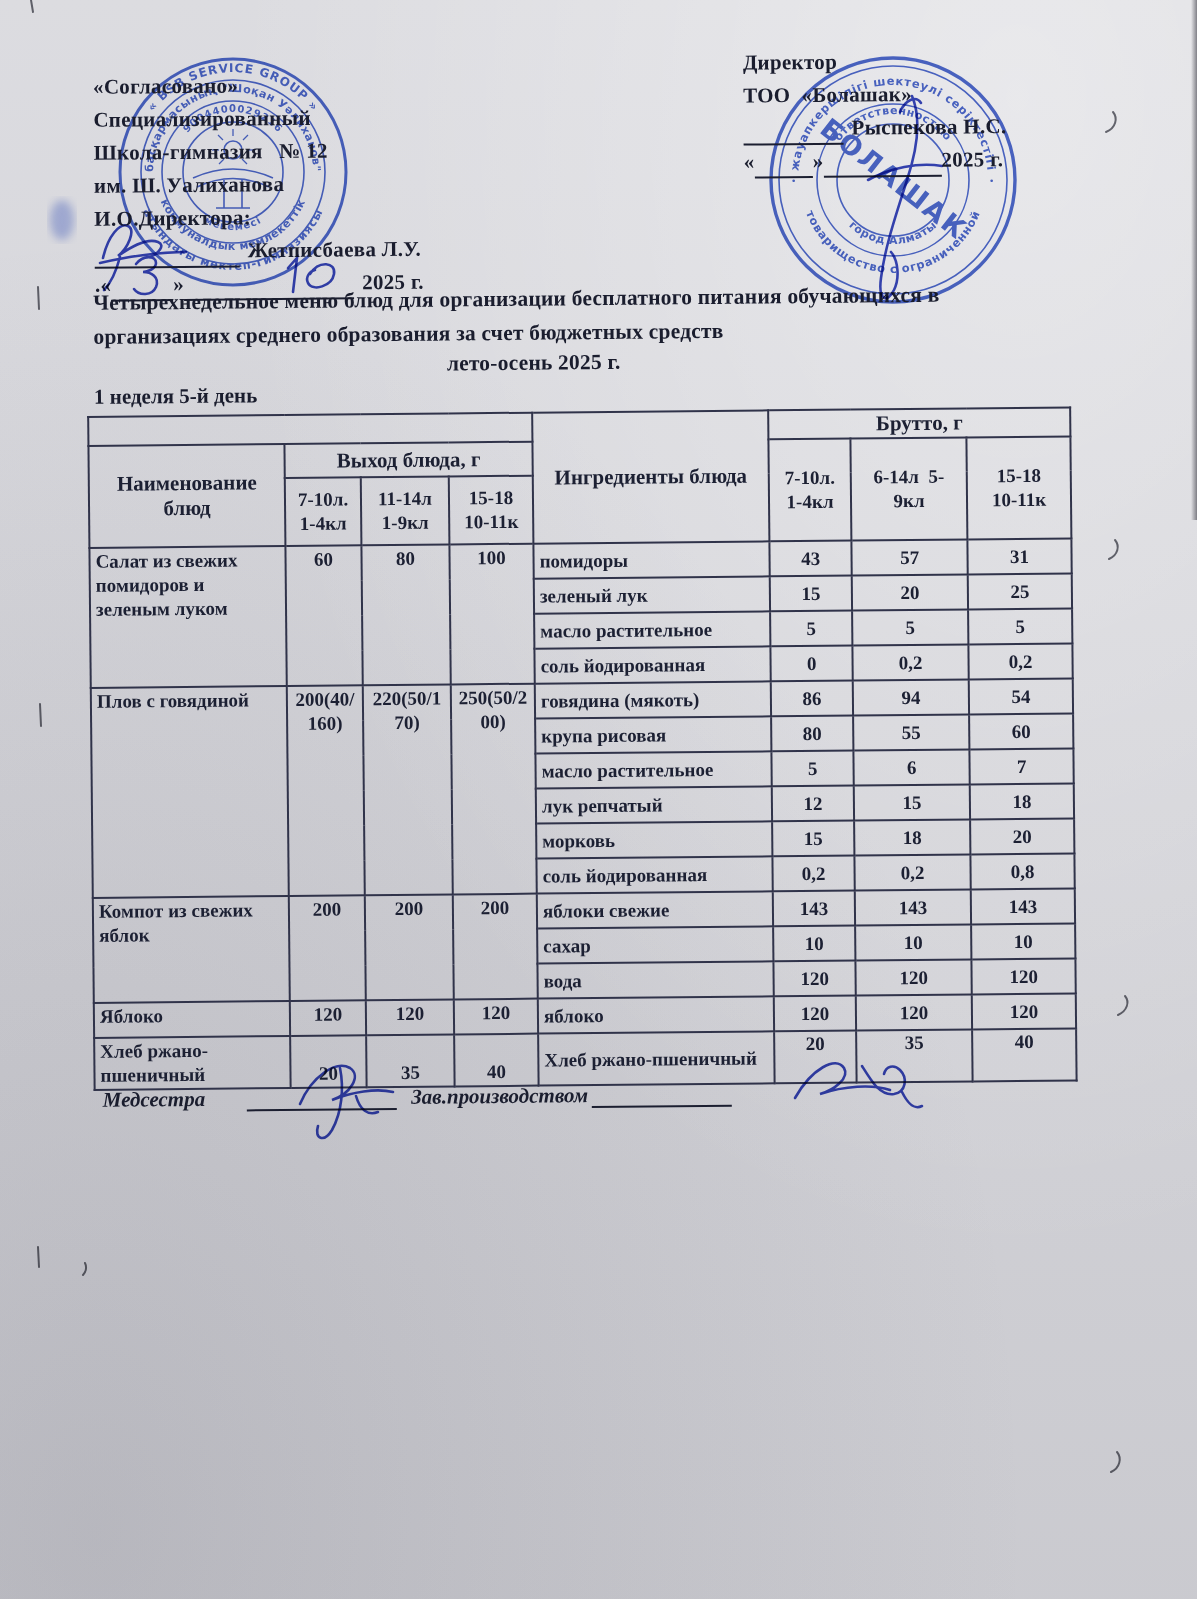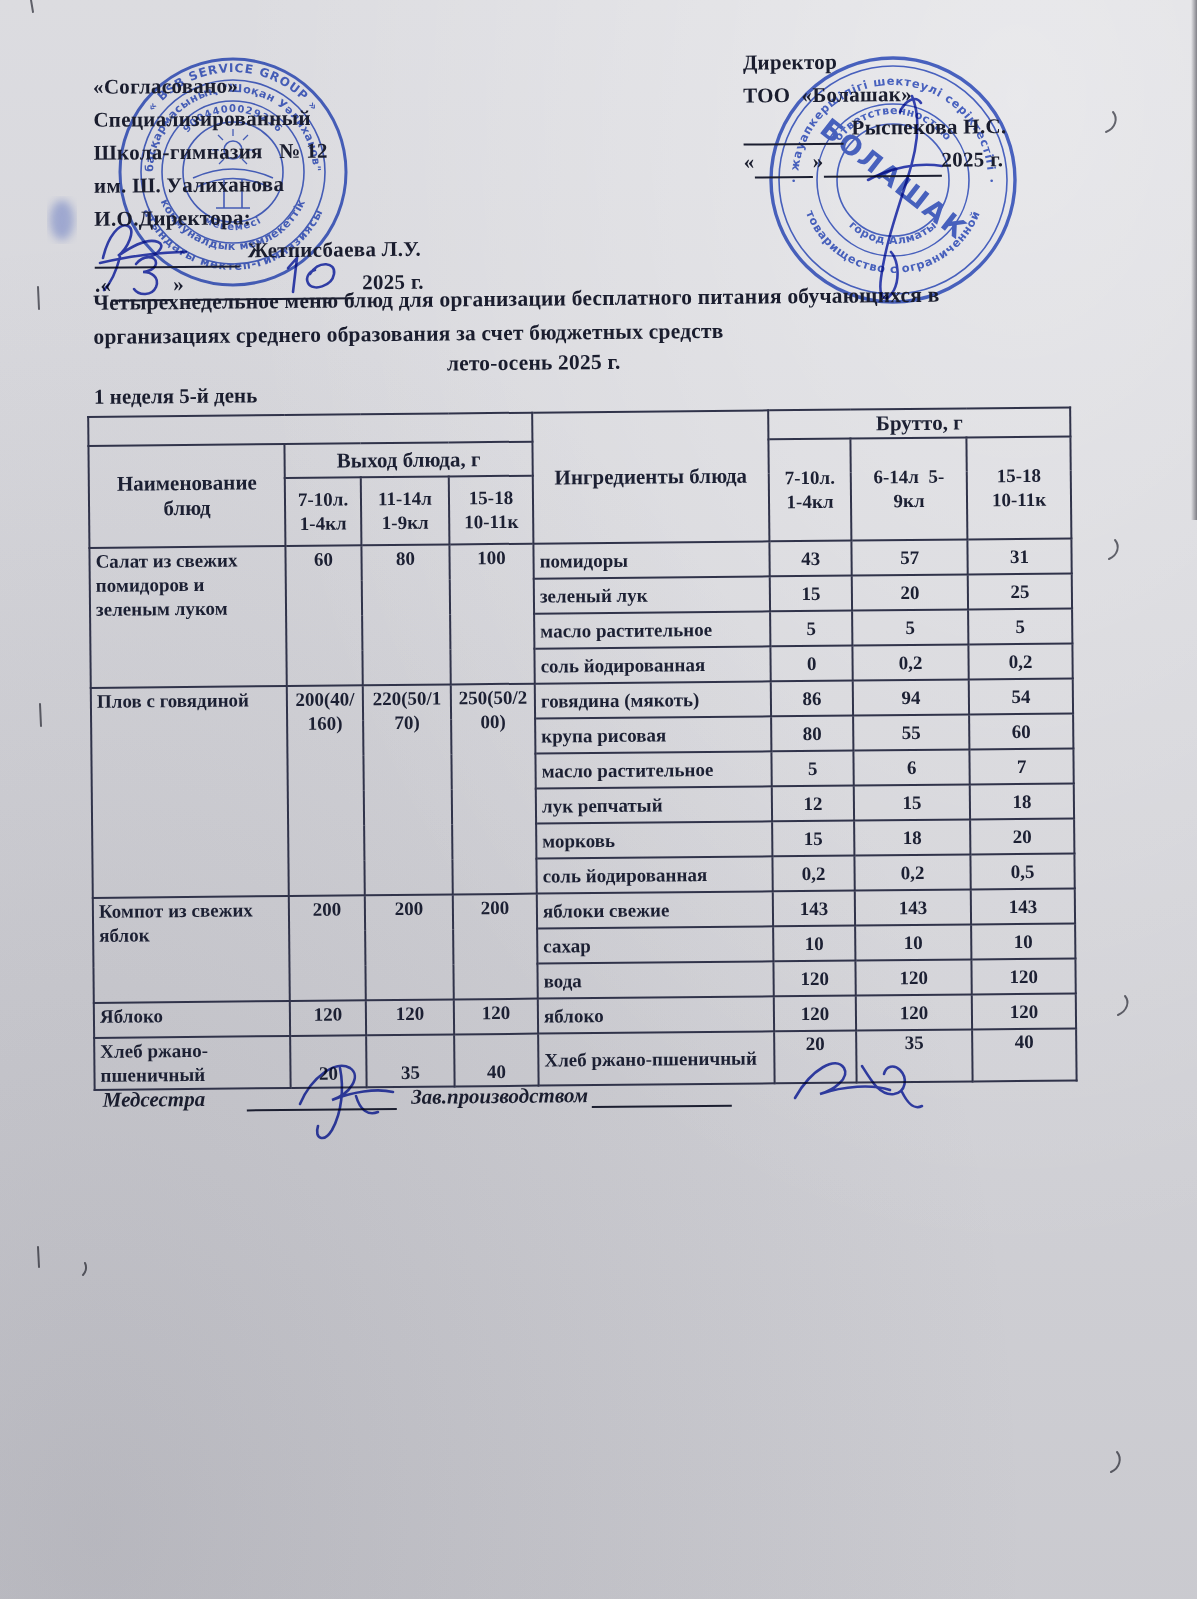--- a/index.html
+++ b/index.html
@@ -290,21 +290,21 @@
         <tr>
           <td class="ingr">морковь</td>
           <td class="val">15</td>
           <td class="val">18</td>
           <td class="val">20</td>
         </tr>
         <tr>
           <td class="ingr">соль йодированная</td>
           <td class="val">0,2</td>
           <td class="val">0,2</td>
-          <td class="val">0,5</td>
+          <td class="val">0,8</td>
         </tr>
 
         <tr>
           <td class="dish" rowspan="3">Компот из свежих яблок</td>
           <td class="portion" rowspan="3">200</td>
           <td class="portion" rowspan="3">200</td>
           <td class="portion" rowspan="3">200</td>
           <td class="ingr">яблоки свежие</td>
           <td class="val">143</td>
           <td class="val">143</td>

